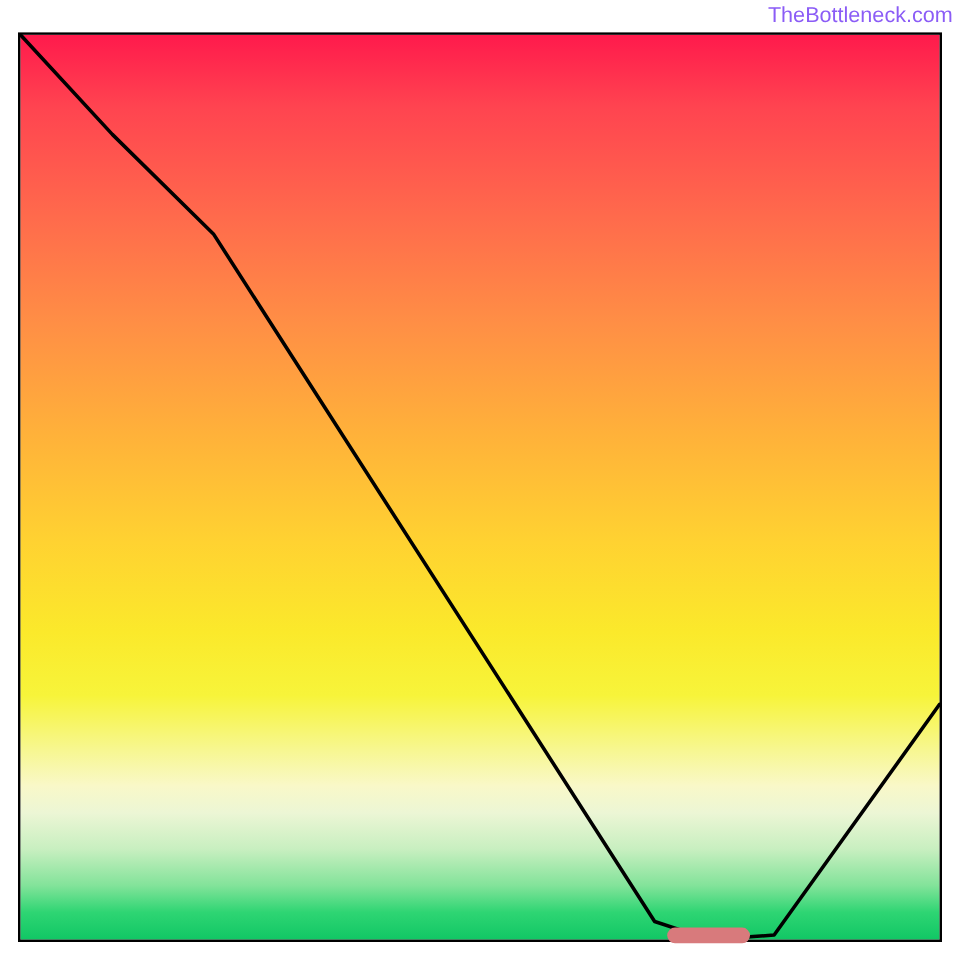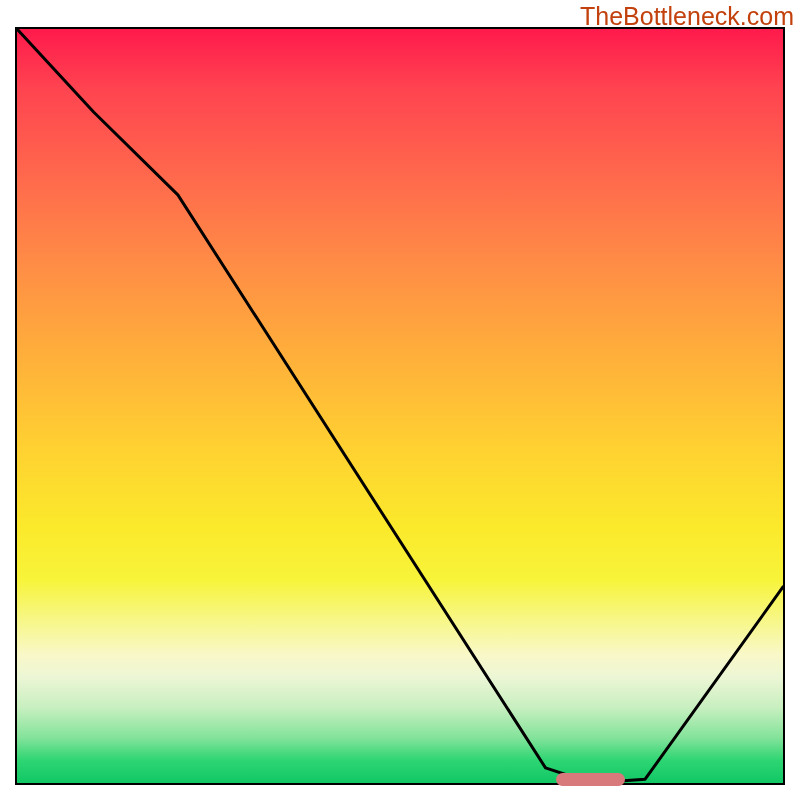--- a/index.html
+++ b/index.html
@@ -7,23 +7,23 @@
   .chart-container {
     position: relative;
     width: 800px;
     height: 800px;
   }
   .watermark {
     position: absolute;
     top: 2px;
     right: 6px;
     font-family: Arial, Helvetica, sans-serif;
-    font-size: 25px;
+    font-size: 18px;
     font-weight: 500;
-    color: #c2410c;
+    color: #8b5cf6;
     z-index: 10;
   }
   .plot-area {
     position: absolute;
     left: 15px;
     top: 27px;
     width: 770px;
     height: 758px;
     background: linear-gradient(to bottom,
       #ff1a4c 0%,

